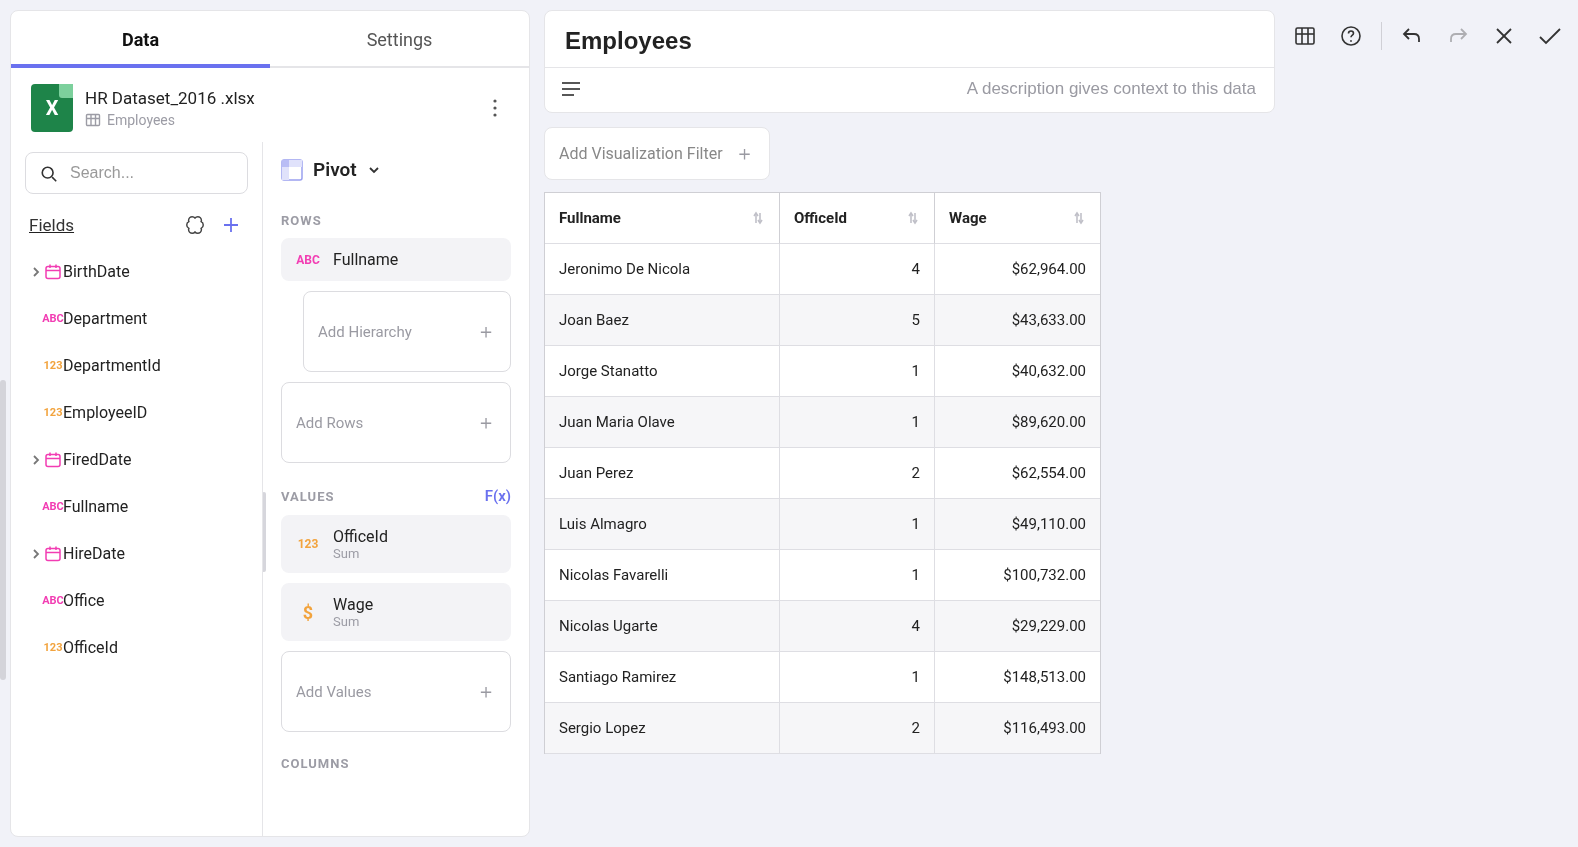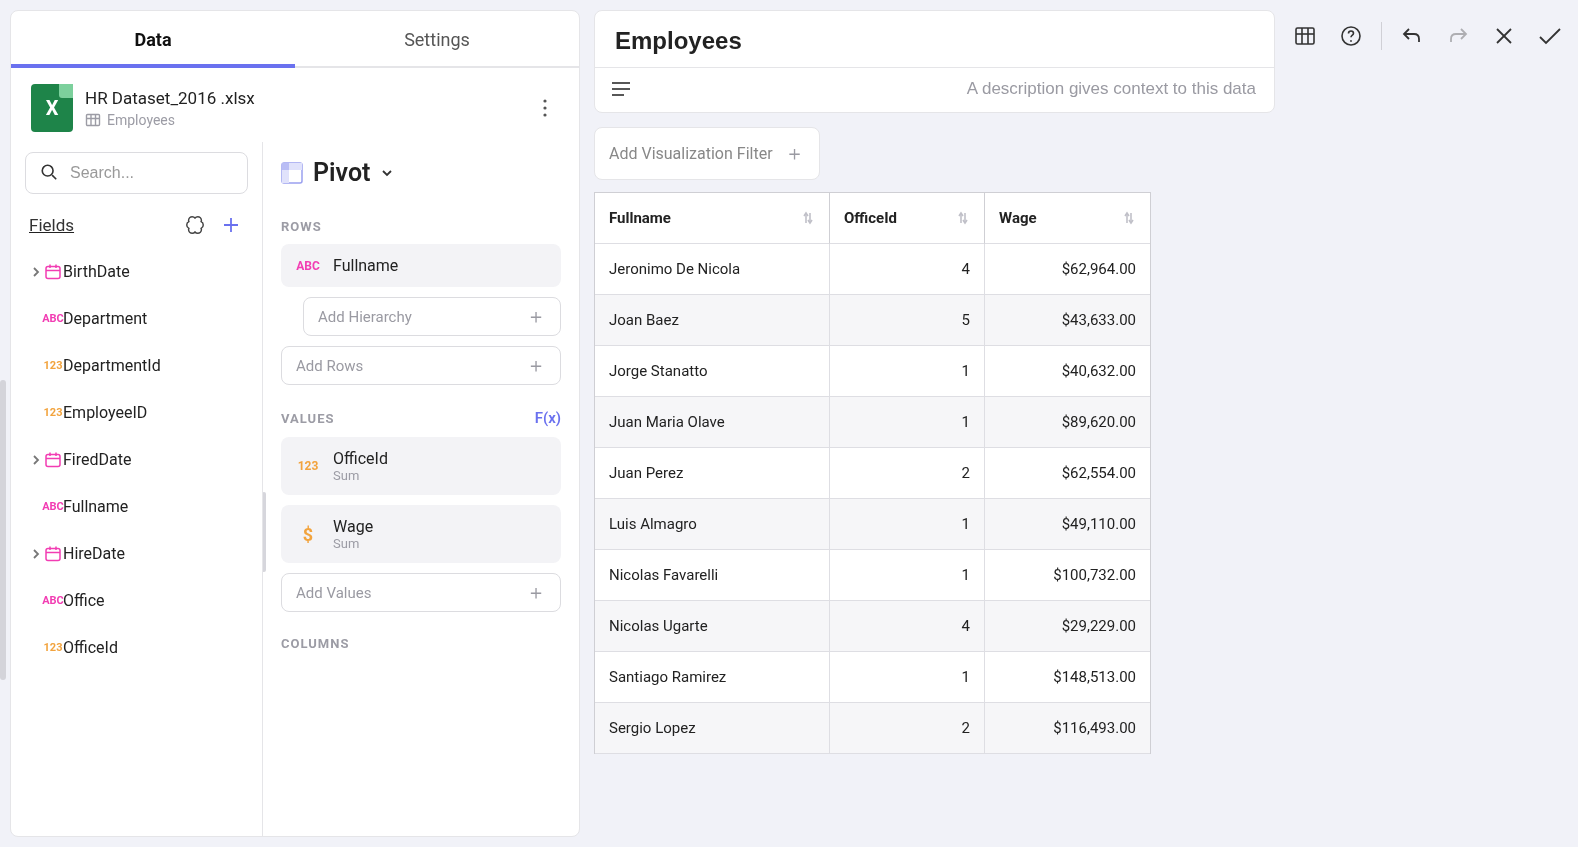--- a/index.html
+++ b/index.html
@@ -22,21 +22,21 @@
     font-family:-apple-system,BlinkMacSystemFont,"Segoe UI",Roboto,sans-serif;
     background:var(--page-bg);
     color:var(--text);
     font-size:15px;
     width:1578px;height:847px;
     overflow:hidden;
     padding:10px;
   }
   .app{display:flex;gap:14px;height:100%;}
   .panel-left{
-    width:570px;flex-shrink:0;
+    width:520px;flex-shrink:0;
     background:#fff;border:1px solid var(--border);border-radius:8px;
     display:flex;flex-direction:column;overflow:hidden;
   }
   .panel-right{
     flex:1;
     display:flex;flex-direction:column;overflow:hidden;
   }
   
   .tabs{display:flex;border-bottom:2px solid var(--border);}
   .tab{flex:1;text-align:center;padding:18px 0 16px;font-size:18px;color:#555;cursor:pointer;}
@@ -50,51 +50,51 @@
   .ds-filename{font-size:17px;color:#222;}
   .ds-table-line{display:flex;align-items:center;gap:6px;color:var(--text-lighter);font-size:14px;margin-top:4px;}
   .more-btn{width:28px;height:28px;display:flex;align-items:center;justify-content:center;cursor:pointer;color:#555;}
   
   .split{flex:1;display:flex;min-height:0;}
   .fields-pane{width:252px;border-right:1px solid var(--border);display:flex;flex-direction:column;min-height:0;}
   .config-pane{flex:1;display:flex;flex-direction:column;min-height:0;overflow:hidden;position:relative;}
   .config-pane::before{content:"";position:absolute;left:-1px;top:350px;width:4px;height:80px;background:#d6d6dc;border-radius:2px;}
   
   .search-wrap{padding:10px 14px 4px;}
-  .search{display:flex;align-items:flex-start;gap:10px;border:1px solid #dcdce0;border-radius:8px;padding:10px 14px;}
+  .search{display:flex;align-items:flex-end;gap:10px;border:1px solid #dcdce0;border-radius:8px;padding:10px 14px;}
   .search input{border:0;outline:none;font-size:16px;flex:1;background:transparent;color:#333;}
   .search input::placeholder{color:#999;}
   
   .fields-head{display:flex;align-items:center;padding:14px 18px 10px;gap:10px;text-decoration:underline;}
   .fields-head .title{font-size:17px;color:#333;flex:1;}
   .brain-btn,.plus-btn{width:26px;height:26px;display:flex;align-items:center;justify-content:center;cursor:pointer;}
   .plus-btn{color:var(--accent);}
   
   .fields-list{flex:1;overflow:auto;}
   .field-item{display:flex;align-items:center;padding:14px 12px 14px 18px;font-size:16px;color:#222;cursor:grab;}
   .field-item .chev{width:14px;color:#777;display:flex;justify-content:center;}
   .field-item .ticon{width:20px;display:flex;justify-content:center;align-items:center;font-size:11px;font-weight:700;}
   .t-abc{color:var(--pink);}
   .t-123{color:var(--orange);}
   .t-date{color:var(--pink);}
   .t-money{color:var(--orange);}
   
   .config-inner{padding:16px 18px 40px;display:flex;flex-direction:column;gap:10px;}
   .pivot-head{display:flex;align-items:center;gap:10px;padding-bottom:8px;}
   .pivot-icon{width:22px;height:22px;}
-  .pivot-head .lbl{font-size:25px;font-weight:600;color:#222;}
+  .pivot-head .lbl{font-size:19px;font-weight:600;color:#222;}
   .section-label{font-size:13px;letter-spacing:1px;color:var(--text-lighter);font-weight:700;margin-top:14px;}
   .section-label-row{display:flex;align-items:center;justify-content:space-between;margin-top:14px;}
   .fx{color:var(--accent);font-weight:600;font-size:15px;cursor:pointer;}
   .chip{background:var(--chip-bg);border-radius:8px;padding:12px 14px;display:flex;align-items:center;gap:12px;}
   .chip .ticon2{width:26px;text-align:center;font-weight:700;font-size:12px;}
   .chip .chip-main{display:flex;flex-direction:column;}
   .chip .chip-name{font-size:16px;color:#222;}
   .chip .chip-sub{font-size:13px;color:var(--text-lighter);}
-  .drop{border:1px solid #dcdce0;border-radius:8px;padding:5px 14px;display:flex;align-items:center;justify-content:space-between;color:#9a9aa2;}
+  .drop{border:1px solid #dcdce0;border-radius:8px;padding:26px 14px;display:flex;align-items:center;justify-content:space-between;color:#9a9aa2;}
   .drop .plus{font-size:20px;color:#9a9aa2;}
   .drop.indent{margin-left:22px;}
   .col-group{display:flex;flex-direction:column;gap:10px;}
   
   .topbar{display:flex;align-items:flex-start;gap:12px;}
   .card{background:#fff;border:1px solid var(--border);border-radius:8px;}
   .title-card{flex:1;display:flex;flex-direction:column;}
   .title-input{border:0;outline:0;font-size:24px;font-weight:700;color:#222;padding:16px 20px 12px;border-bottom:1px solid var(--border);background:transparent;}
   .desc-row{display:flex;align-items:center;gap:14px;padding:10px 16px 12px;}
   .desc-row input{flex:1;border:0;outline:0;font-size:17px;color:#555;background:transparent;text-align:right;}

